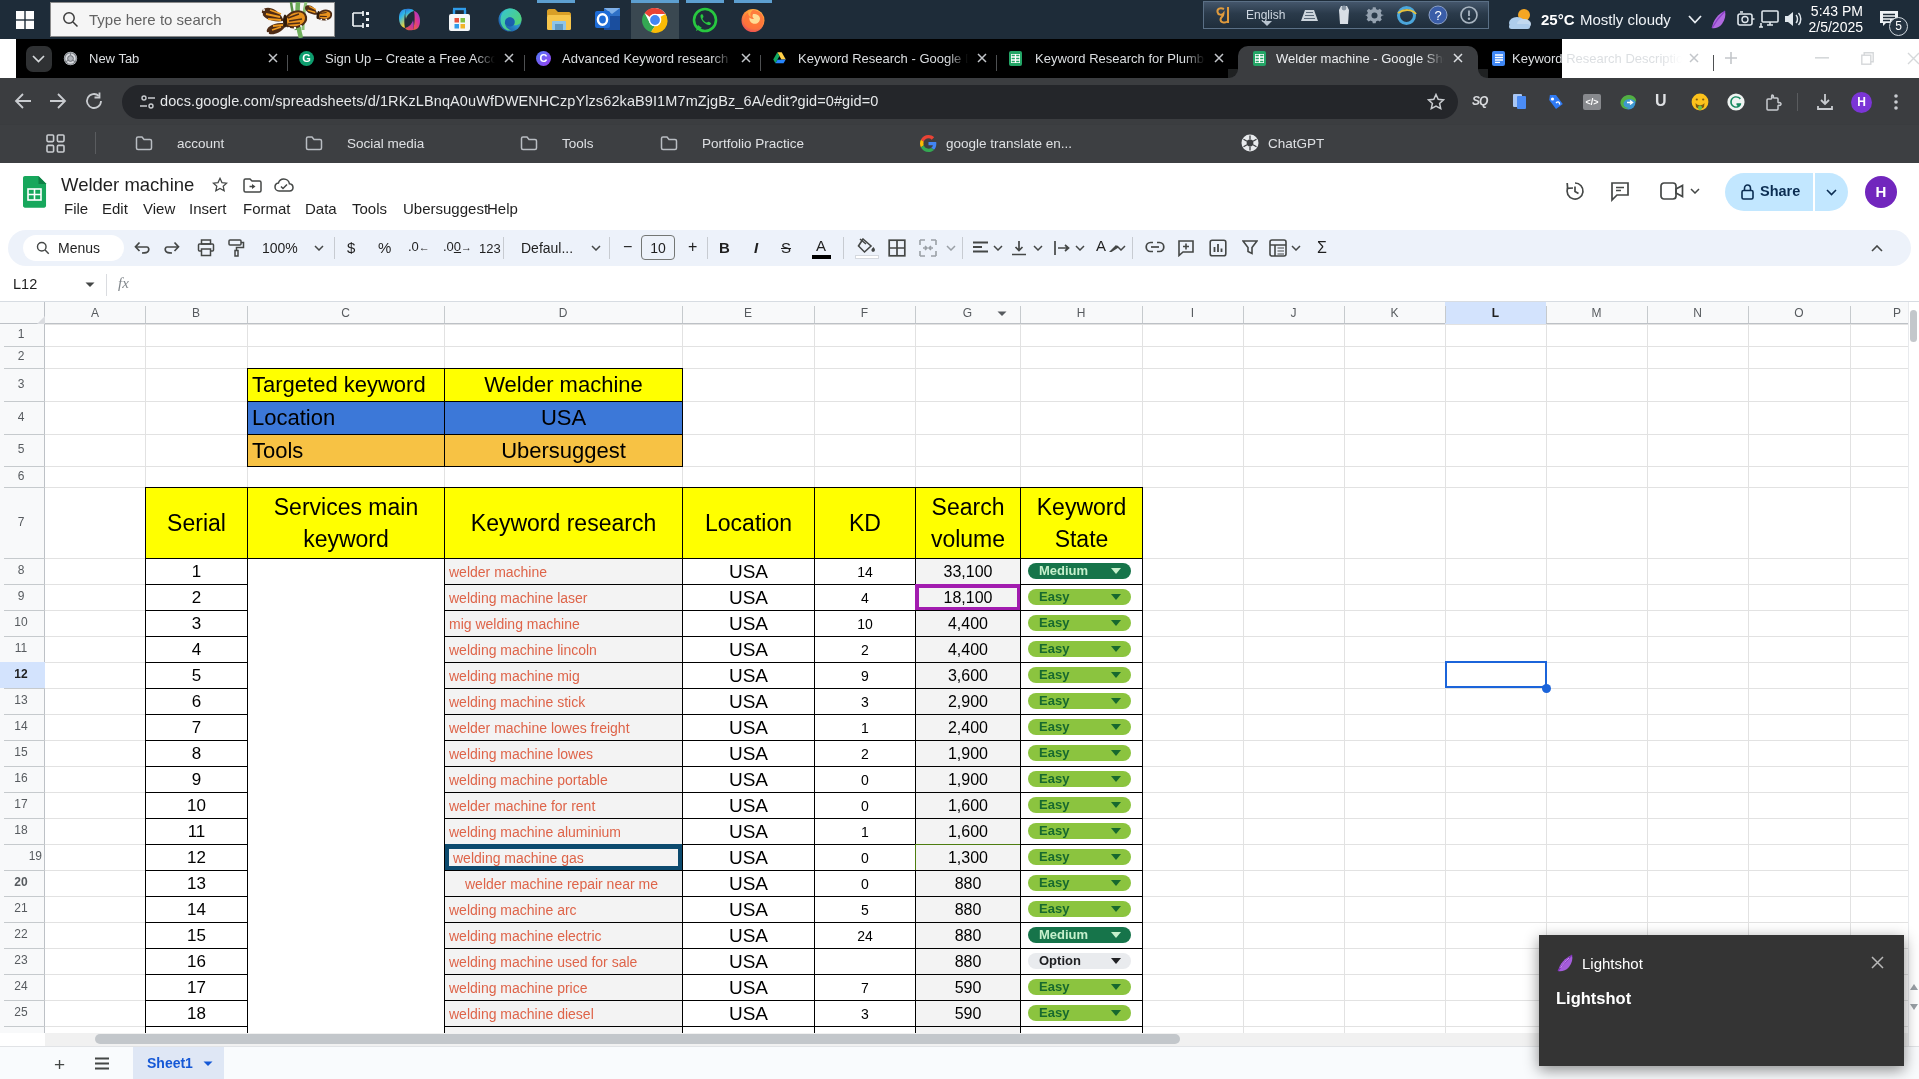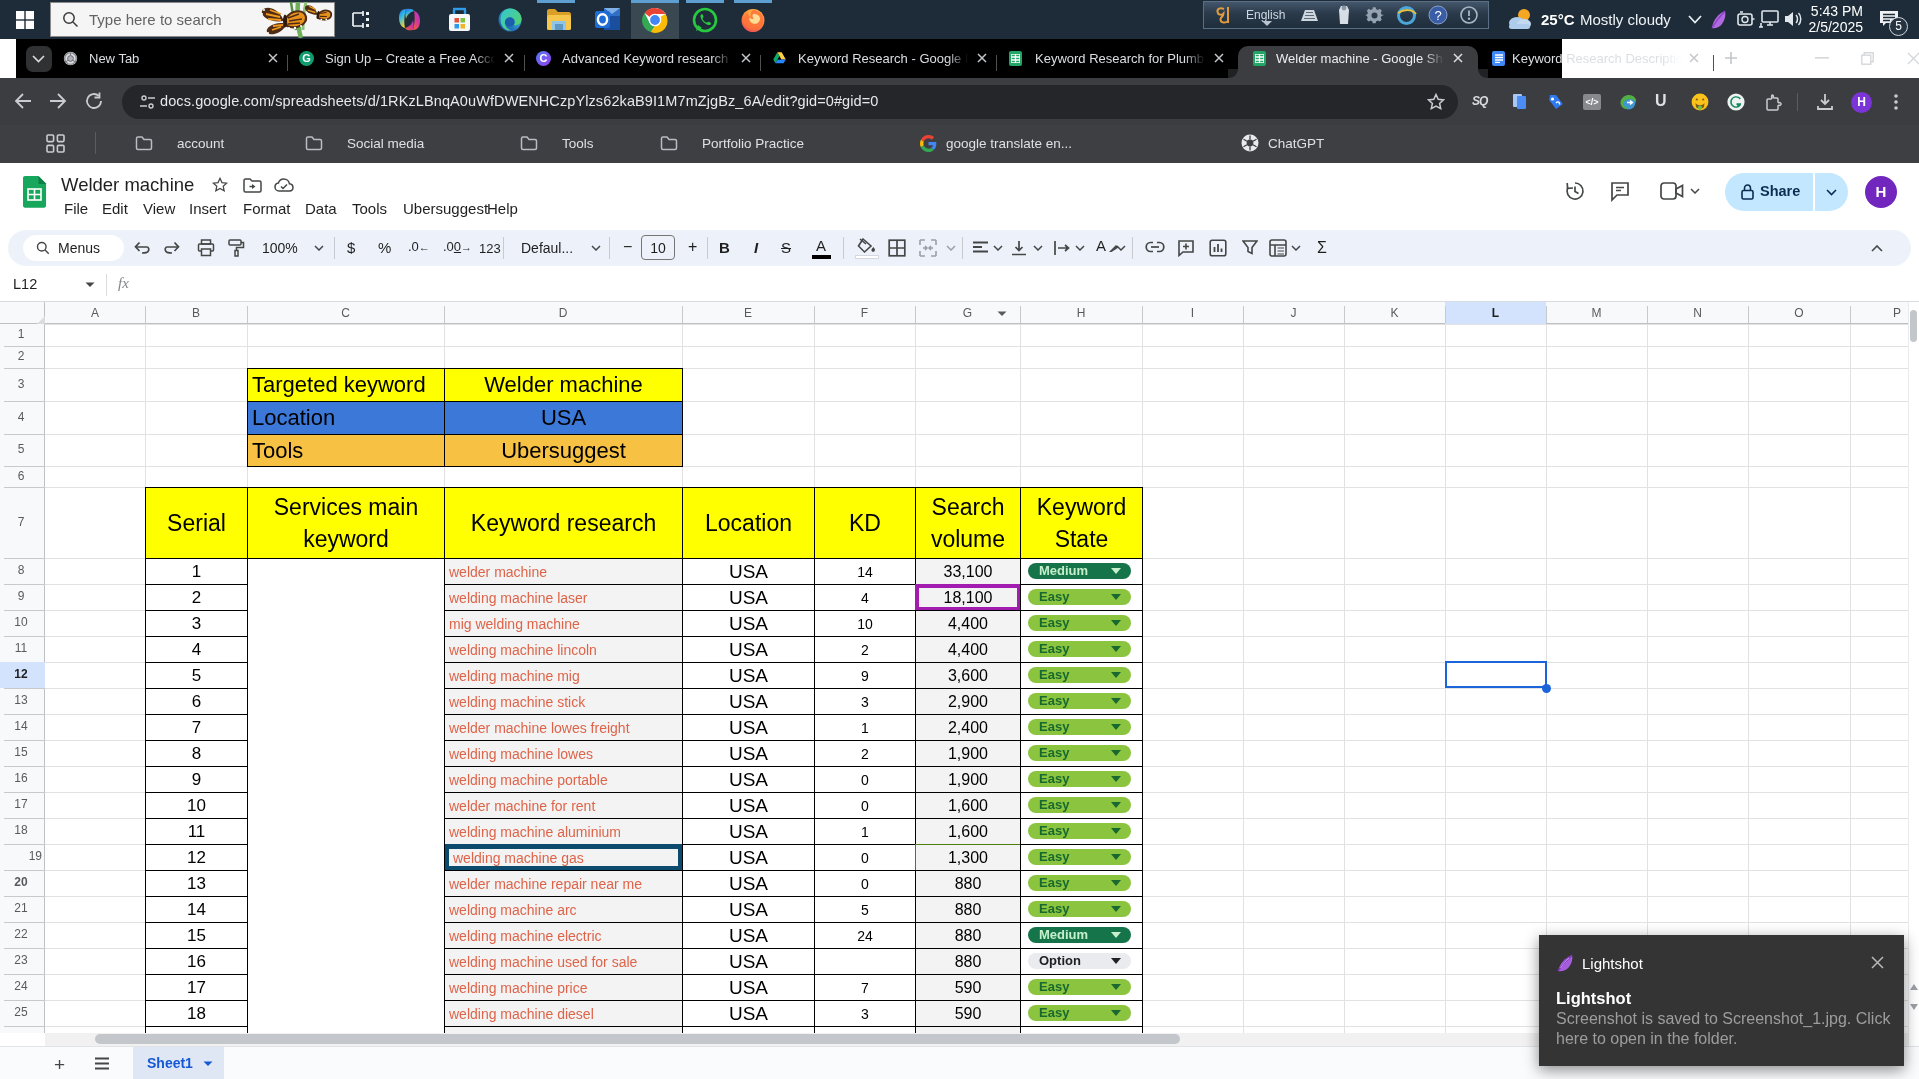--- a/index.html
+++ b/index.html
@@ -820,21 +820,21 @@
 <div class="ab" style="left:1020px;top:516px;width:123px;height:27px;background:#fff;border:1px solid #000;display:flex;align-items:center;justify-content:center;font-size:14px;color:#000;font-weight:normal;text-align:center;overflow:hidden"></div>
 <div class="ab" style="left:1028px;top:521px;width:103px;height:16px;border-radius:8px;background:#8bc43f;color:#17692e;font-size:13px;font-weight:bold;line-height:16px;padding-left:11px">Easy<span style="position:absolute;right:10px;top:5px;width:0;height:0;border-left:5.5px solid transparent;border-right:5.5px solid transparent;border-top:6.5px solid #17692e"></span></div>
 <div class="ab" style="left:145px;top:542px;width:103px;height:27px;background:#fff;border:1px solid #000;display:flex;align-items:center;justify-content:center;font-size:17px;color:#000;font-weight:normal;text-align:center;overflow:hidden">12</div>
 <div class="ab" style="left:444px;top:542px;width:239px;height:27px;background:#f3f3f3;border:5px solid #0c4a6e;display:flex;align-items:center;justify-content:flex-start;padding-left:4px;font-size:14px;color:#de6449;font-weight:normal;text-align:left;overflow:hidden">welding machine gas</div>
 <div class="ab" style="left:682px;top:542px;width:133px;height:27px;background:#fff;border:1px solid #000;display:flex;align-items:center;justify-content:center;font-size:19px;color:#000;font-weight:normal;text-align:center;overflow:hidden">USA</div>
 <div class="ab" style="left:814px;top:542px;width:102px;height:27px;background:#fff;border:1px solid #000;display:flex;align-items:center;justify-content:center;font-size:14px;color:#000;font-weight:normal;text-align:center;overflow:hidden">0</div>
 <div class="ab" style="left:915px;top:542px;width:106px;height:27px;background:#f3f3f3;border:1px solid #4d7c0f;display:flex;align-items:center;justify-content:center;font-size:16px;color:#000;font-weight:normal;text-align:center;overflow:hidden">1,300</div>
 <div class="ab" style="left:1020px;top:542px;width:123px;height:27px;background:#fff;border:1px solid #000;display:flex;align-items:center;justify-content:center;font-size:14px;color:#000;font-weight:normal;text-align:center;overflow:hidden"></div>
 <div class="ab" style="left:1028px;top:547px;width:103px;height:16px;border-radius:8px;background:#8bc43f;color:#17692e;font-size:13px;font-weight:bold;line-height:16px;padding-left:11px">Easy<span style="position:absolute;right:10px;top:5px;width:0;height:0;border-left:5.5px solid transparent;border-right:5.5px solid transparent;border-top:6.5px solid #17692e"></span></div>
 <div class="ab" style="left:145px;top:568px;width:103px;height:27px;background:#fff;border:1px solid #000;display:flex;align-items:center;justify-content:center;font-size:17px;color:#000;font-weight:normal;text-align:center;overflow:hidden">13</div>
-<div class="ab" style="left:444px;top:568px;width:239px;height:27px;background:#f3f3f3;border:1px solid #000;display:flex;align-items:center;justify-content:flex-start;padding-left:4px;font-size:14px;color:#de6449;font-weight:normal;text-align:left;overflow:hidden">welder machine repair near me</div>
+<div class="ab" style="left:444px;top:568px;width:239px;height:27px;background:#f3f3f3;border:1px solid #000;display:flex;align-items:center;justify-content:flex-start;padding-left:20px;font-size:14px;color:#de6449;font-weight:normal;text-align:left;overflow:hidden">welder machine repair near me</div>
 <div class="ab" style="left:682px;top:568px;width:133px;height:27px;background:#fff;border:1px solid #000;display:flex;align-items:center;justify-content:center;font-size:19px;color:#000;font-weight:normal;text-align:center;overflow:hidden">USA</div>
 <div class="ab" style="left:814px;top:568px;width:102px;height:27px;background:#fff;border:1px solid #000;display:flex;align-items:center;justify-content:center;font-size:14px;color:#000;font-weight:normal;text-align:center;overflow:hidden">0</div>
 <div class="ab" style="left:915px;top:568px;width:106px;height:27px;background:#f3f3f3;border:1px solid #000;display:flex;align-items:center;justify-content:center;font-size:16px;color:#000;font-weight:normal;text-align:center;overflow:hidden">880</div>
 <div class="ab" style="left:1020px;top:568px;width:123px;height:27px;background:#fff;border:1px solid #000;display:flex;align-items:center;justify-content:center;font-size:14px;color:#000;font-weight:normal;text-align:center;overflow:hidden"></div>
 <div class="ab" style="left:1028px;top:573px;width:103px;height:16px;border-radius:8px;background:#8bc43f;color:#17692e;font-size:13px;font-weight:bold;line-height:16px;padding-left:11px">Easy<span style="position:absolute;right:10px;top:5px;width:0;height:0;border-left:5.5px solid transparent;border-right:5.5px solid transparent;border-top:6.5px solid #17692e"></span></div>
 <div class="ab" style="left:145px;top:594px;width:103px;height:27px;background:#fff;border:1px solid #000;display:flex;align-items:center;justify-content:center;font-size:17px;color:#000;font-weight:normal;text-align:center;overflow:hidden">14</div>
 <div class="ab" style="left:444px;top:594px;width:239px;height:27px;background:#f3f3f3;border:1px solid #000;display:flex;align-items:center;justify-content:flex-start;padding-left:4px;font-size:14px;color:#de6449;font-weight:normal;text-align:left;overflow:hidden">welding machine arc</div>
 <div class="ab" style="left:682px;top:594px;width:133px;height:27px;background:#fff;border:1px solid #000;display:flex;align-items:center;justify-content:center;font-size:19px;color:#000;font-weight:normal;text-align:center;overflow:hidden">USA</div>
 <div class="ab" style="left:814px;top:594px;width:102px;height:27px;background:#fff;border:1px solid #000;display:flex;align-items:center;justify-content:center;font-size:14px;color:#000;font-weight:normal;text-align:center;overflow:hidden">5</div>
 <div class="ab" style="left:915px;top:594px;width:106px;height:27px;background:#f3f3f3;border:1px solid #000;display:flex;align-items:center;justify-content:center;font-size:16px;color:#000;font-weight:normal;text-align:center;overflow:hidden">880</div>
@@ -903,13 +903,12 @@
 <svg class="ab" style="left:17px;top:19px" width="19" height="19" viewBox="0 0 19 19">
       <path d="M16 1 C9 4 4 9 2 17 C4.5 18 10 17 13 13 C16 9 17 5 16 1 Z" fill="#a45ddb"></path>
       <path d="M16 1 C11 6 6 11 2 17" stroke="#7e2fb8" stroke-width="1.2" fill="none"></path>
       <path d="M13 4 C10 7 7 10 4.5 14" stroke="#c98ef0" stroke-width="1" fill="none"></path>
     </svg>
 <div class="ab" style="left:43px;top:20px;font-size:15px;color:#fff">Lightshot</div>
 <svg class="ab" style="left:332px;top:21px" width="13" height="13" viewBox="0 0 13 13">
       <path d="M1 1 L12 12 M12 1 L1 12" stroke="#b9b9b9" stroke-width="1.5"></path>
     </svg>
 <div class="ab" style="left:17px;top:54px;font-size:16.5px;font-weight:bold;color:#fff">Lightshot</div>
-<div class="ab" style="left:17px;top:74px;width:340px;font-size:16px;color:#9d9d9d;line-height:19.5px">Screenshot is saved to Screenshot_1.jpg. Click here to open in the folder.</div>
 </div>
 </body></html>

